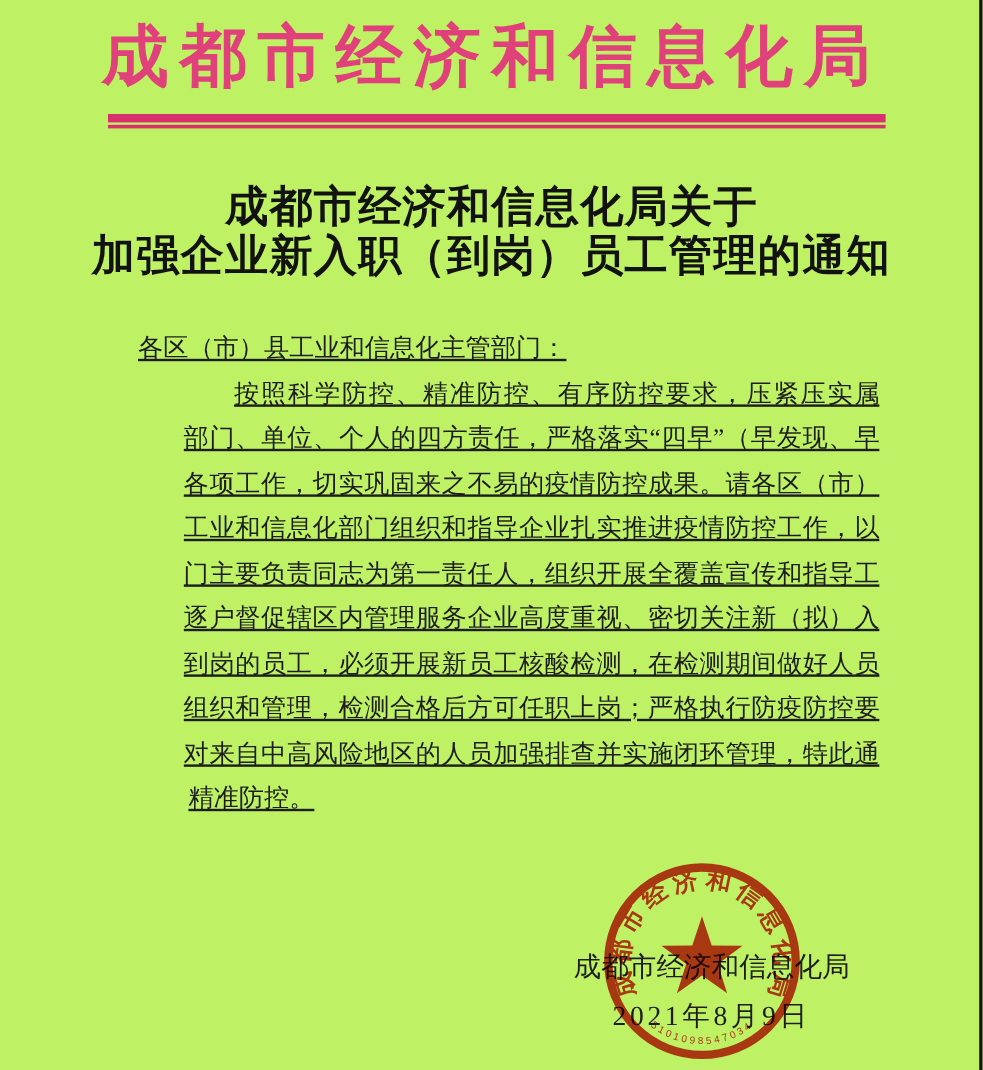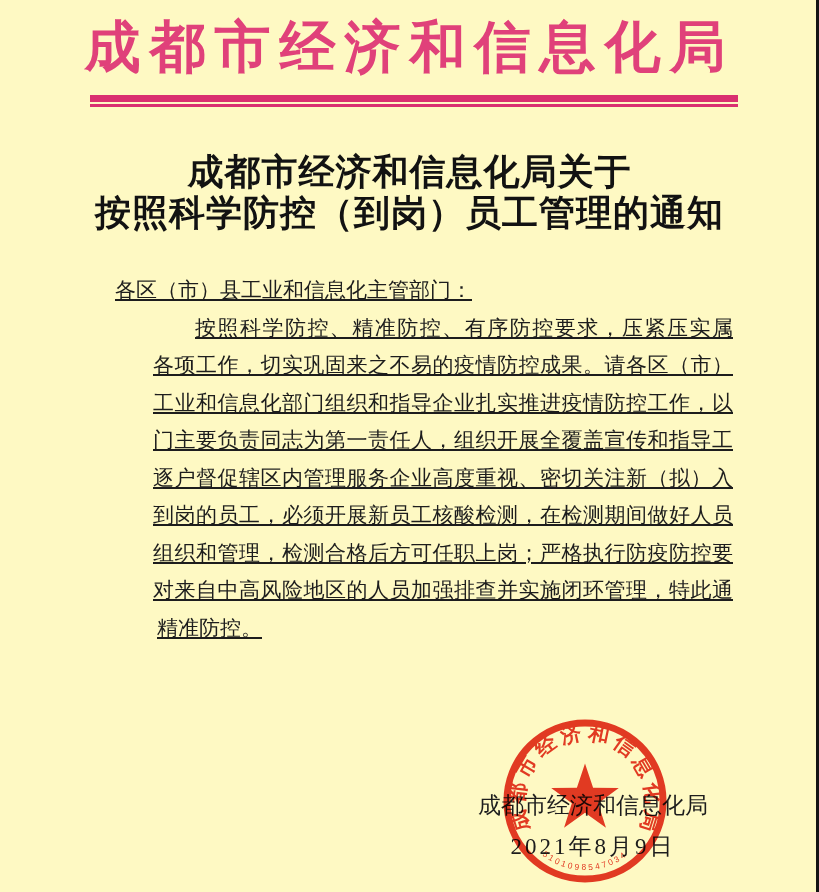--- a/index.html
+++ b/index.html
@@ -1,17 +1,17 @@
 <!DOCTYPE html>
 <html><head>
 <meta charset="utf-8">
 <style>
   html,body{margin:0;padding:0;background:#ffffff;}
   .page{
-    position:relative;width:819px;height:892px;background:#fef9c3;overflow:hidden;
+    position:relative;width:819px;height:892px;background:#bef264;overflow:hidden;
     font-family:"Liberation Serif","DejaVu Serif",serif;
   }
   
   .edge-line{position:absolute;right:0;top:0;width:3px;height:892px;background:#141414;}
 
   
   .letterhead{
     position:absolute;left:0;top:10px;width:100%;text-align:center;
     font-size:56px;font-weight:bold;color:#e0417a;letter-spacing:9px;white-space:nowrap;
   }
@@ -57,26 +57,27 @@
 
   <div class="letterhead">成都市经济和信息化局</div>
 
   <div class="rule">
     <div class="rule-thick"></div>
     <div class="rule-thin"></div>
   </div>
 
   <div class="doc-title">
     <div>成都市经济和信息化局关于</div>
-    <div>按照科学防控（到岗）员工管理的通知</div>
+    <div>加强企业新入职（到岗）员工管理的通知</div>
   </div>
 
   <div class="body-text">
     <span class="line">各区（市）县工业和信息化主管部门：</span>
     <span class="line just indent">按照科学防控、精准防控、有序防控要求，压紧压实属地、</span>
+    <span class="line just">部门、单位、个人的四方责任，严格落实“四早”（早发现、早</span>
     <span class="line just">各项工作，切实巩固来之不易的疫情防控成果。请各区（市）县</span>
     <span class="line just">工业和信息化部门组织和指导企业扎实推进疫情防控工作，以部</span>
     <span class="line just">门主要负责同志为第一责任人，组织开展全覆盖宣传和指导工作，</span>
     <span class="line just">逐户督促辖区内管理服务企业高度重视、密切关注新（拟）入职</span>
     <span class="line just">到岗的员工，必须开展新员工核酸检测，在检测期间做好人员的</span>
     <span class="line just">组织和管理，检测合格后方可任职上岗；严格执行防疫防控要求，</span>
     <span class="line just">对来自中高风险地区的人员加强排查并实施闭环管理，特此通知</span>
     <span class="line indent">精准防控。</span>
   </div>
 

